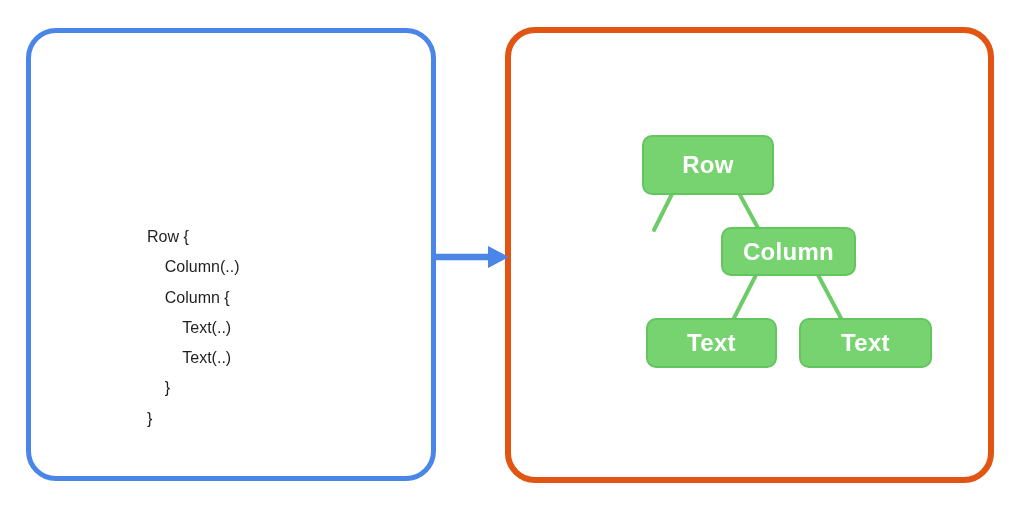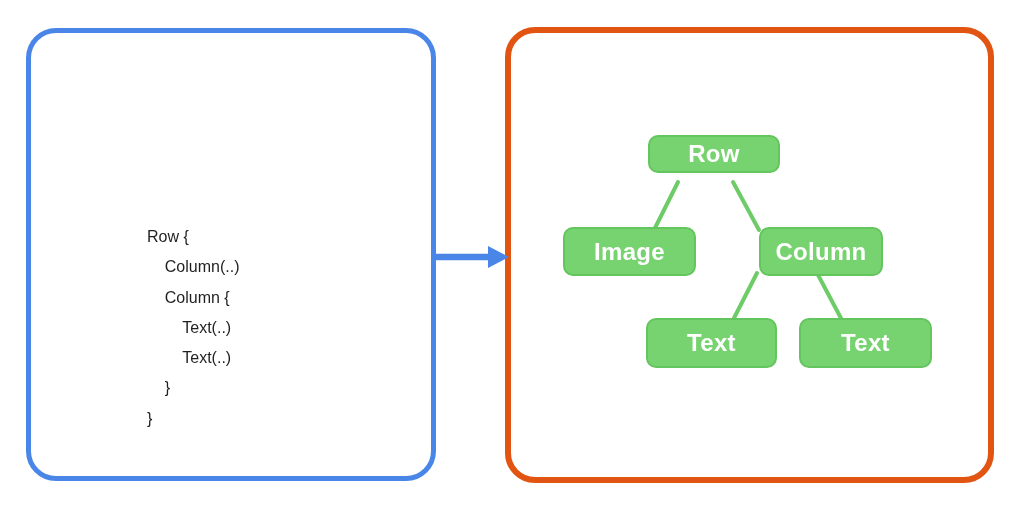--- a/index.html
+++ b/index.html
@@ -89,23 +89,23 @@
     border-radius: 10px;
     display: flex;
     align-items: center;
     justify-content: center;
     color: var(--node-text, #ffffff);
     font-size: 24px;
     font-weight: 600;
     letter-spacing: 0.3px;
     z-index: 3;
   }
-  .node-row    { left: 642px; top: 135px; width: 132px; height: 38px; margin-left: 6px; }
+  .node-row    { left: 642px; top: 135px; width: 132px; height: 60px; }
   .node-image  { left: 563px; top: 227px; width: 133px; height: 49px; }
-  .node-column { left: 759px; top: 227px; width: 124px; height: 49px; }
+  .node-column { left: 721px; top: 227px; width: 135px; height: 49px; }
   .node-text-1 { left: 646px; top: 318px; width: 131px; height: 50px; }
   .node-text-2 { left: 799px; top: 318px; width: 133px; height: 50px; }
 </style>
 </head>
 <body>
 
 <div class="canvas">
 
   <div class="code-box">
     <pre class="code-block"><span class="code-line">Row {</span><span class="code-line">    Column(..)</span><span class="code-line">    Column {</span><span class="code-line">        Text(..)</span><span class="code-line">        Text(..)</span><span class="code-line">    }</span><span class="code-line">}</span></pre>
@@ -121,23 +121,20 @@
   <svg class="edges-svg" viewBox="0 0 1014 506" aria-hidden="true">
     <line x1="678" y1="182" x2="654" y2="230"></line>
     <line x1="733" y1="182" x2="759" y2="230"></line>
     <line x1="757" y1="273" x2="732" y2="322"></line>
     <line x1="817" y1="273" x2="843" y2="322"></line>
   </svg>
 
   <div class="tree-node node-row">
     <span>Row</span>
   </div>
-  <div class="tree-node node-image">
-    <span>Image</span>
-  </div>
   <div class="tree-node node-column">
     <span>Column</span>
   </div>
   <div class="tree-node node-text-1">
     <span>Text</span>
   </div>
   <div class="tree-node node-text-2">
     <span>Text</span>
   </div>
 

